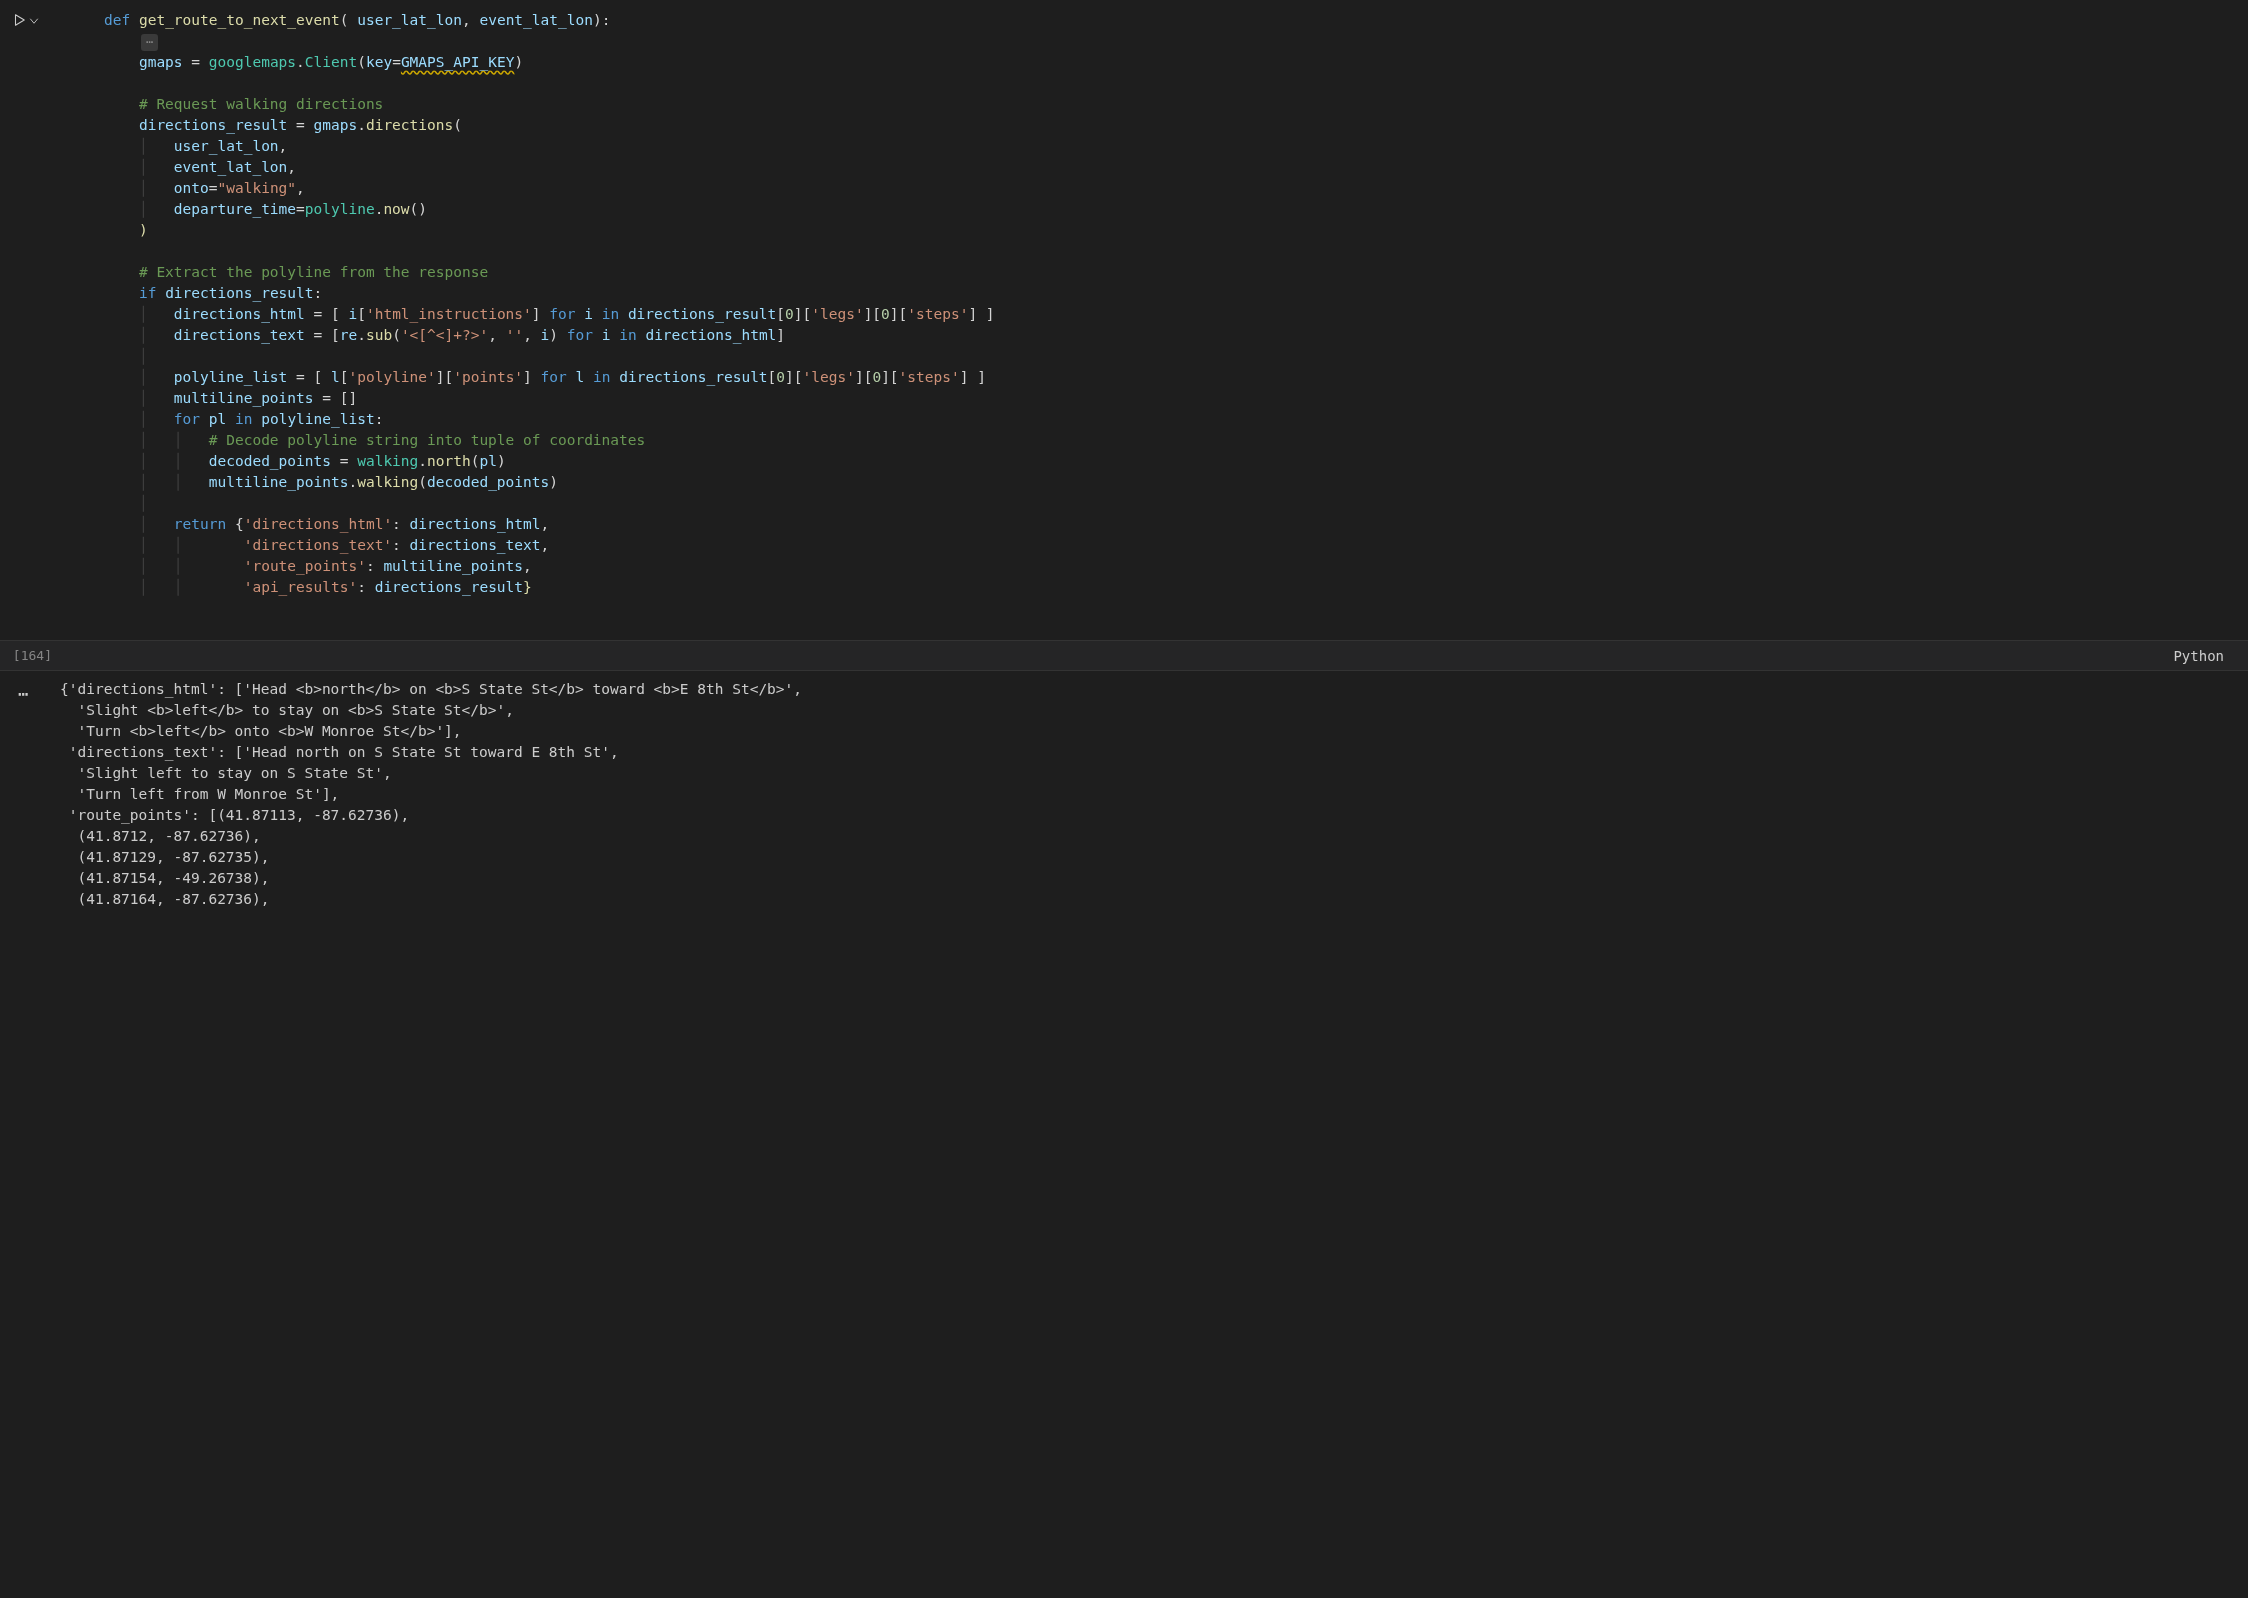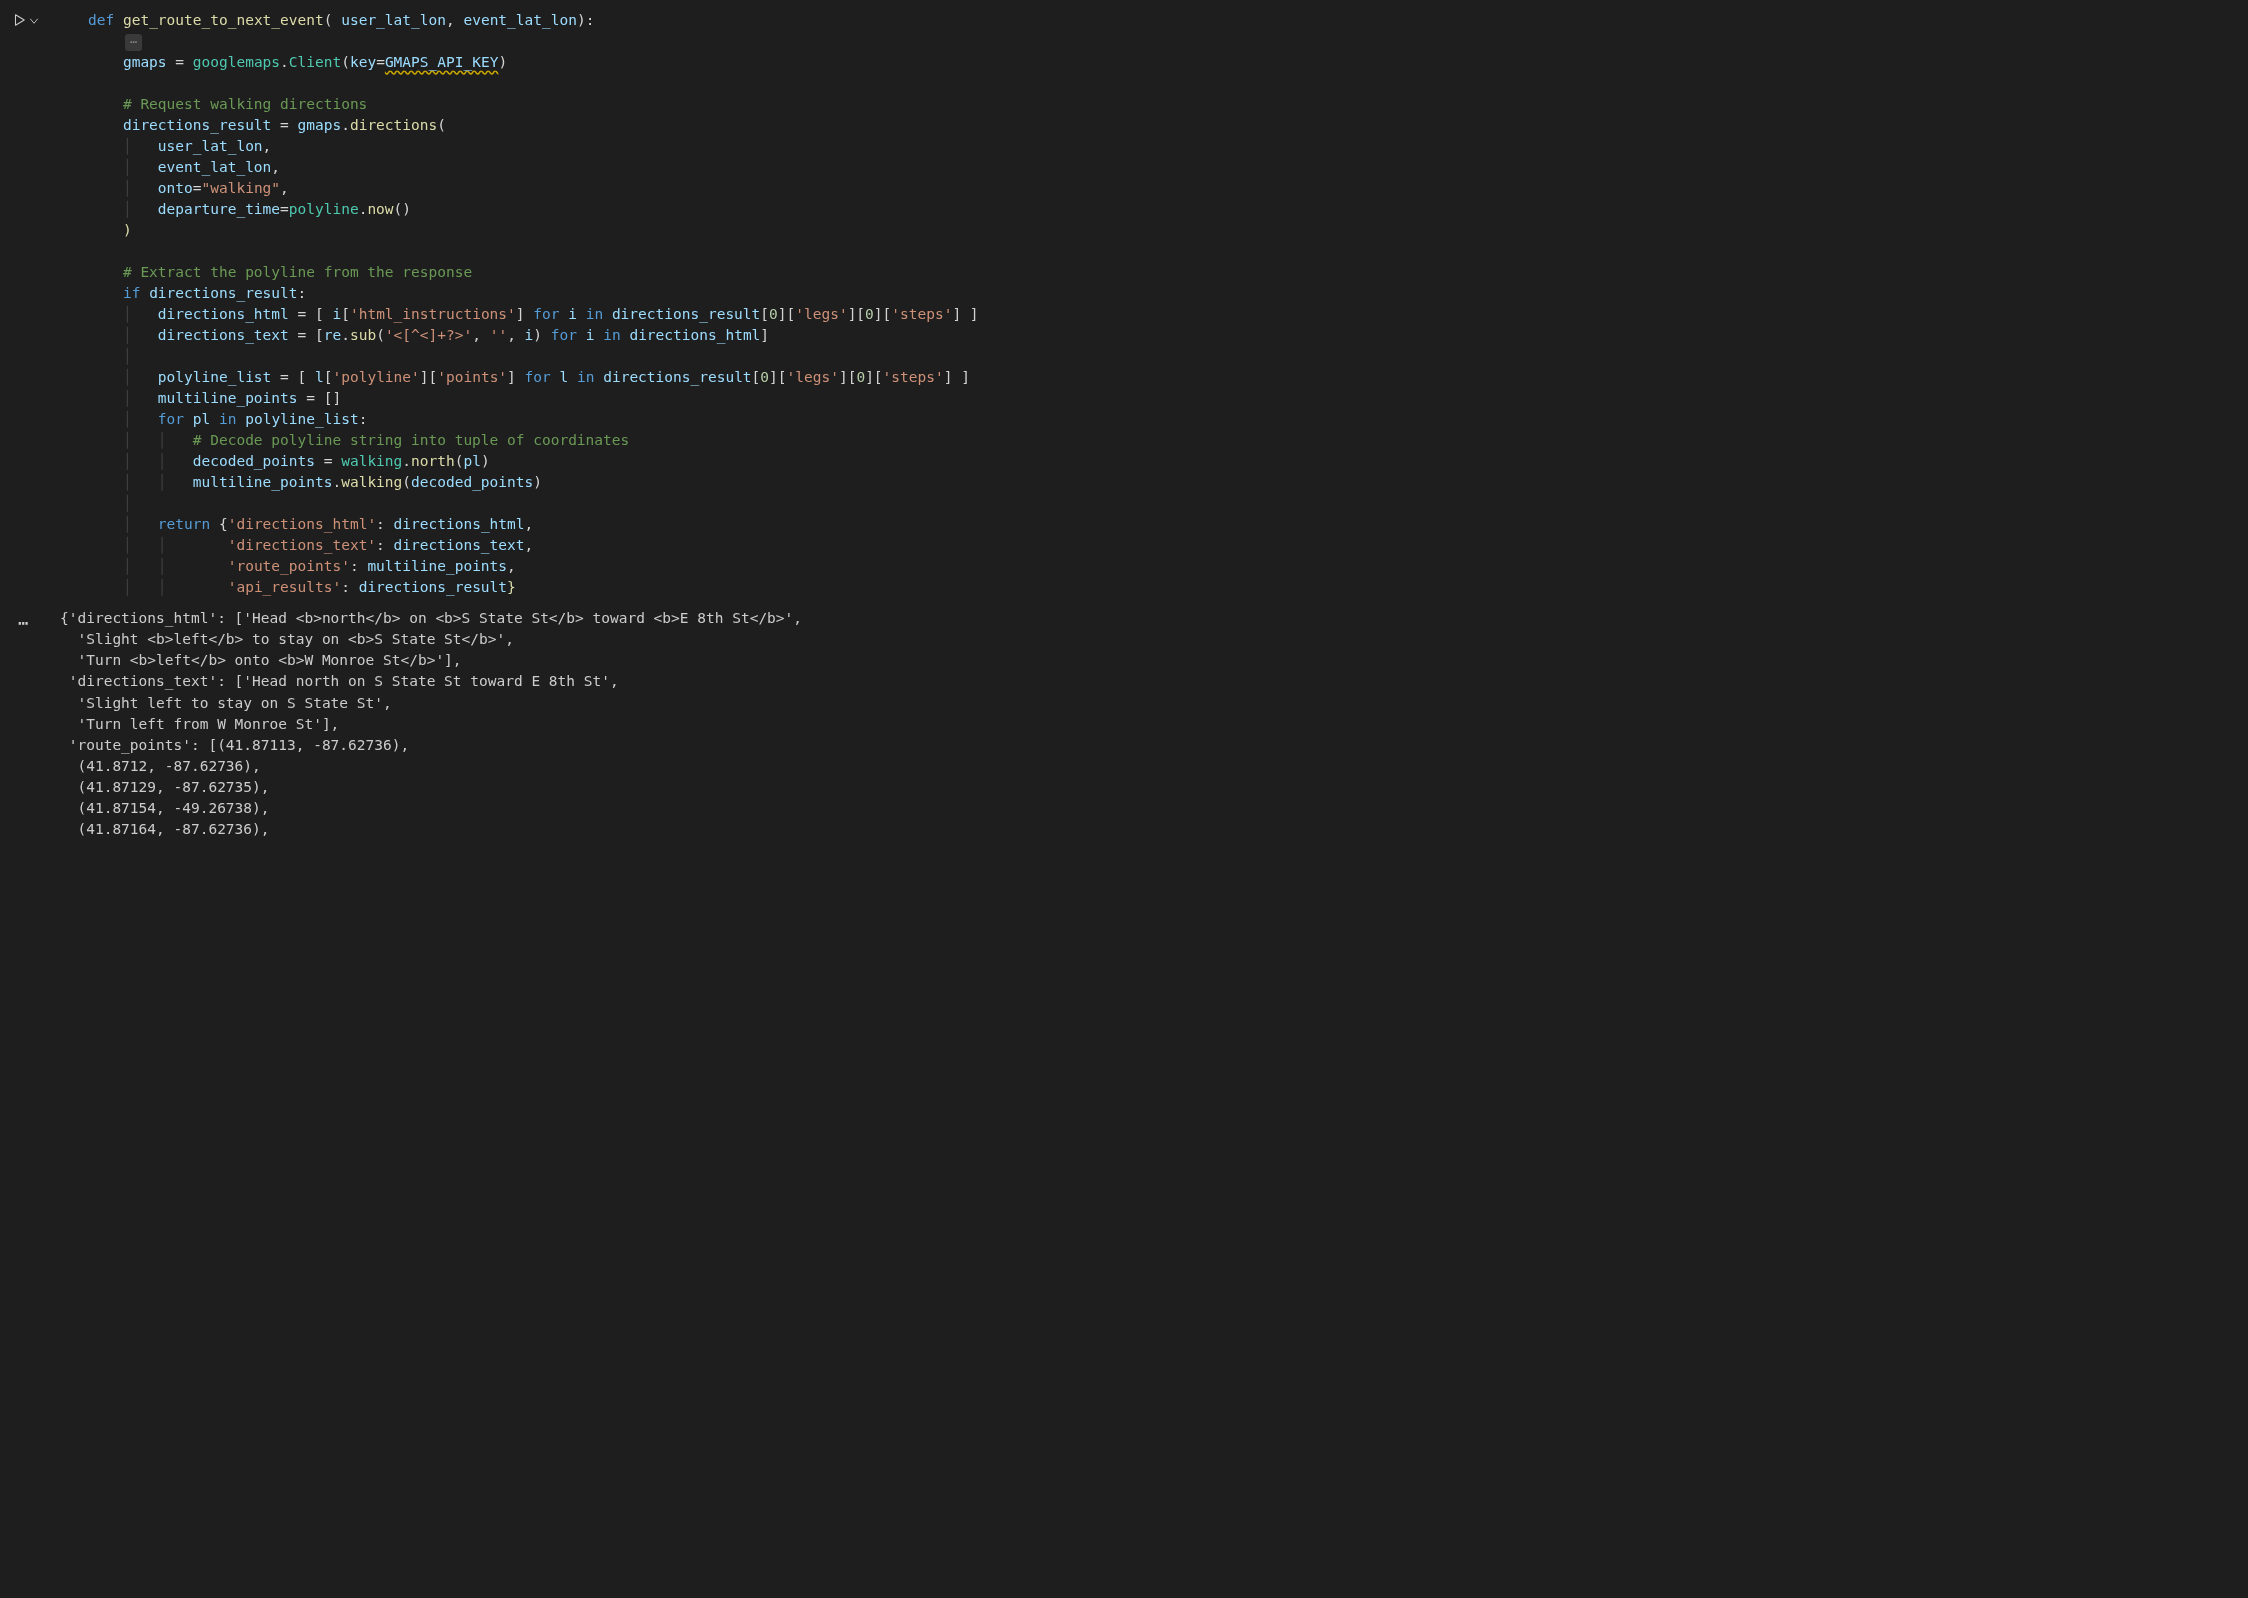--- a/index.html
+++ b/index.html
@@ -12,20 +12,21 @@
     overflow-x: hidden;
   }
   .notebook {
     width: 100%;
     padding-top: 8px;
   }
   .cell {
     display: flex;
     align-items: flex-start;
     padding: 2px 8px 2px 8px;
+    gap: 16px;
   }
   .gutter {
     width: 52px;
     flex-shrink: 0;
     display: flex;
     align-items: flex-start;
     justify-content: flex-start;
     gap: 2px;
     padding-top: 2px;
     padding-left: 4px;
@@ -161,20 +162,24 @@
 <span class="guide">    </span><span class="guide">│   </span><span class="guide">│   </span><span class="param">decoded_points</span> <span class="op">=</span> <span class="cls">walking</span>.<span class="fn">north</span>(<span class="param">pl</span>)
 <span class="guide">    </span><span class="guide">│   </span><span class="guide">│   </span><span class="param">multiline_points</span>.<span class="fn">walking</span>(<span class="param">decoded_points</span>)
 <span class="guide">    </span><span class="guide">│   </span>
 <span class="guide">    </span><span class="guide">│   </span><span class="kw">return</span><span> {</span><span class="str">'directions_html'</span><span>: </span><span class="param">directions_html</span>,
 <span class="guide">    </span><span class="guide">│   </span><span class="guide">│   </span>    <span class="str">'directions_text'</span><span>: </span><span class="param">directions_text</span>,
 <span class="guide">    </span><span class="guide">│   </span><span class="guide">│   </span>    <span class="str">'route_points'</span><span>: </span><span class="param">multiline_points</span>,
 <span class="guide">    </span><span class="guide">│   </span><span class="guide">│   </span>    <span class="str">'api_results'</span><span>: </span><span class="param">directions_result</span><span class="y">}</span>
 </div>
   </div>
 
+  <div class="status-row">
+    <div class="exec-label">[164]</div>
+    <div class="lang-label">Python</div>
+  </div>
 
   <div class="output-cell">
     <div class="output-gutter">⋯</div>
     <div class="output-text"><span>{'directions_html': ['Head &lt;b&gt;north&lt;/b&gt; on &lt;b&gt;S State St&lt;/b&gt; toward &lt;b&gt;E 8th St&lt;/b&gt;',</span>
 <span>  'Slight &lt;b&gt;left&lt;/b&gt; to stay on &lt;b&gt;S State St&lt;/b&gt;',</span>
 <span>  'Turn &lt;b&gt;left&lt;/b&gt; onto &lt;b&gt;W Monroe St&lt;/b&gt;'],</span>
 <span> 'directions_text': ['Head north on S State St toward E 8th St',</span>
 <span>  'Slight left to stay on S State St',</span>
 <span>  'Turn left from W Monroe St'],</span>
 <span> 'route_points': [(41.87113, -87.62736),</span>

